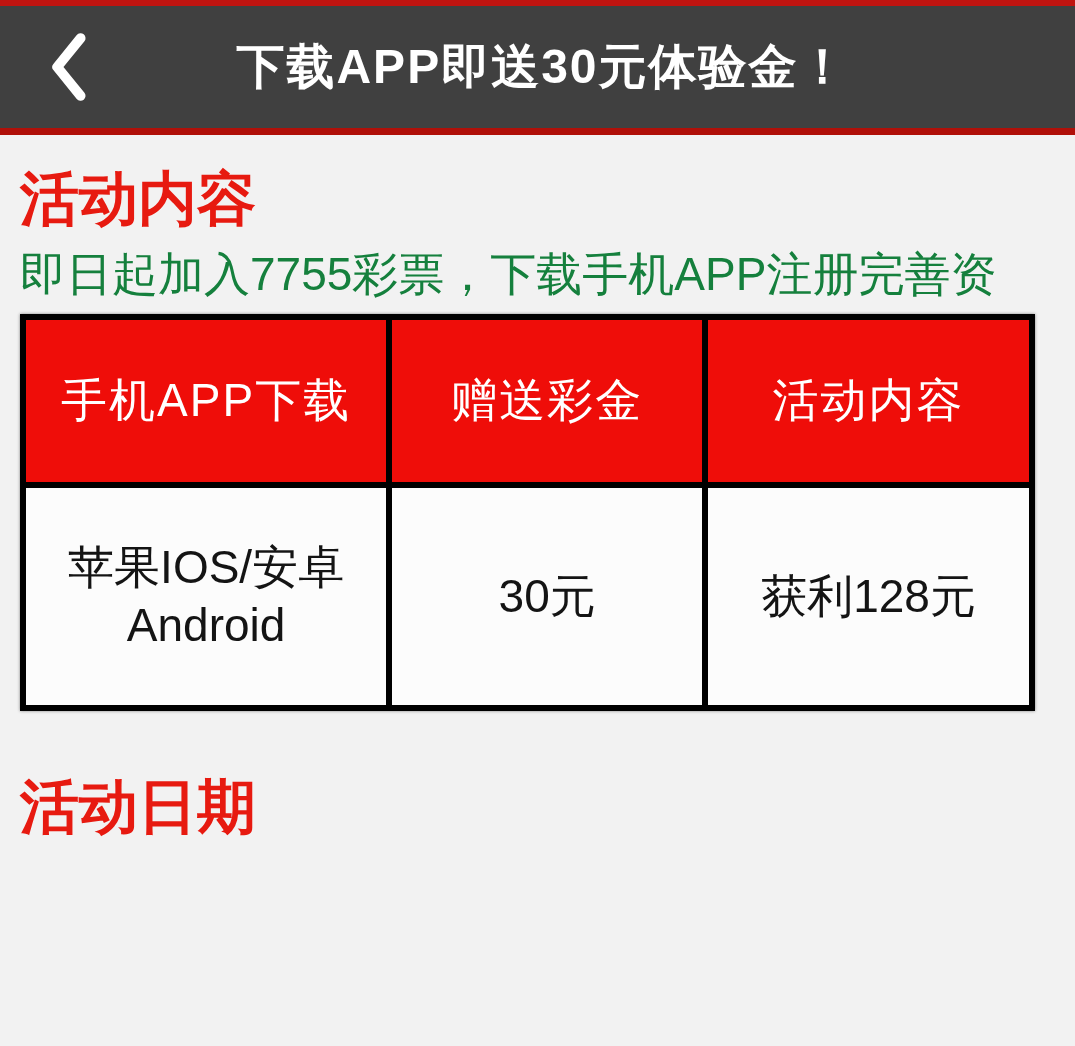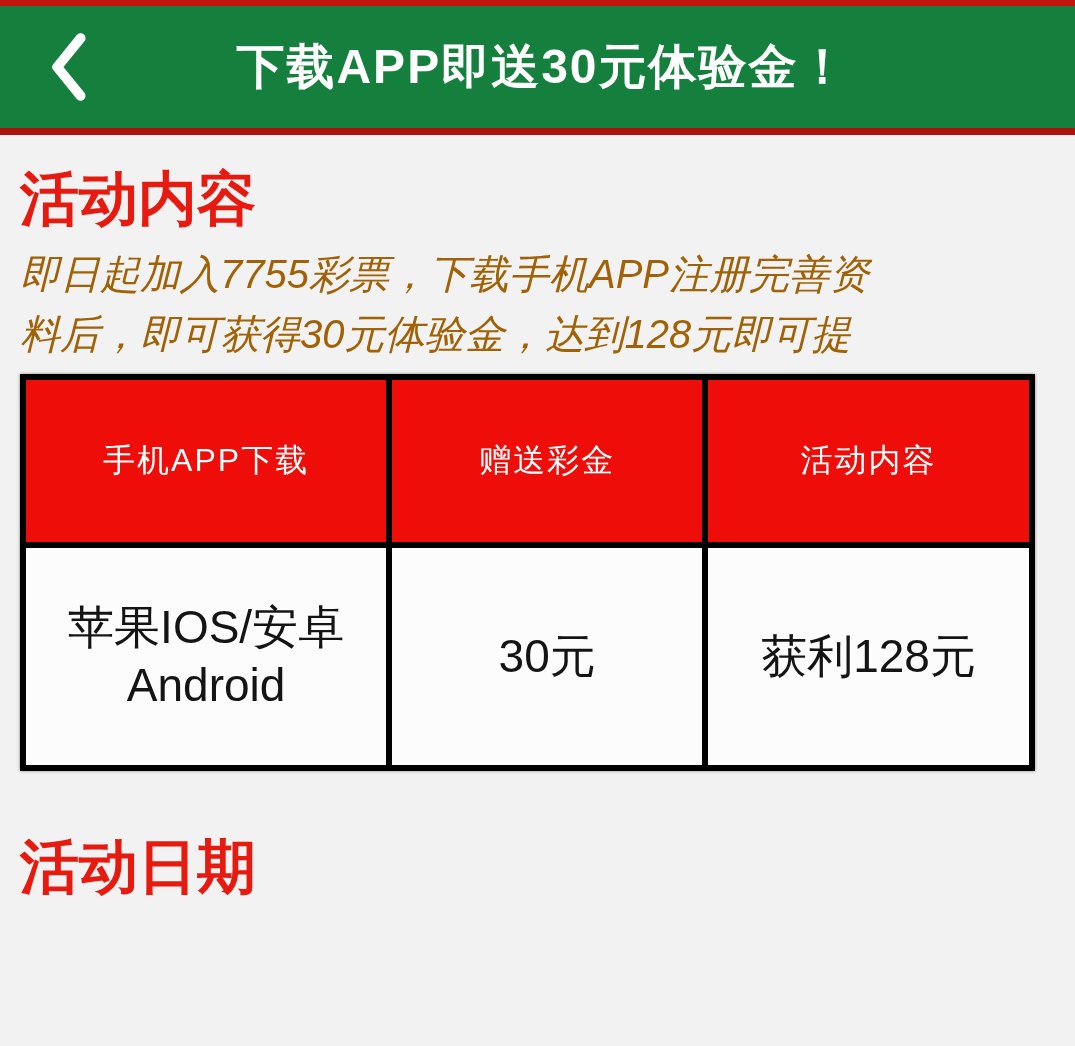--- a/index.html
+++ b/index.html
@@ -11,21 +11,21 @@
     height: 1046px;
     background: #f2f2f2;
     overflow: hidden;
   }
 
   
   .appbar {
     position: relative;
     width: 100%;
     height: 135px;
-    background: #15803d;
+    background: #404040;
     border-top: 6px solid #c01410;
     border-bottom: 7px solid #b01009;
     display: flex;
     align-items: center;
     justify-content: center;
   }
   .back-btn {
     position: absolute;
     left: 36px;
     top: 50%;
@@ -53,45 +53,44 @@
     padding: 32px 20px 0 20px;
   }
   .sec-heading {
     color: #e71a10;
     font-size: 59px;
     font-weight: bold;
     line-height: 1.1;
     margin-bottom: 12px;
   }
   .body-text {
-    color: #a16207;
-    font-size: 40px;
+    color: #15803d;
+    font-size: 46px;
     line-height: 60px;
-    font-style: italic;
   }
   .body-text .line { white-space: nowrap; }
 
   
   .promo-table {
     width: 1015px;
     margin-top: 10px;
     border-collapse: collapse;
     table-layout: fixed;
     box-shadow: 0 0 3px rgba(0,0,0,0.45);
   }
   .promo-table th,
   .promo-table td {
     border: 6px solid #000000;
     text-align: center;
     vertical-align: middle;
   }
   .promo-table th {
     background: #ef0d09;
     color: #ffffff;
-    font-size: 32px;
+    font-size: 46px;
     font-weight: normal;
     letter-spacing: 2px;
     height: 168px;
     text-align: center;
   }
   .promo-table td {
     background: #fcfcfc;
     color: #141414;
     font-size: 46px;
     height: 223px;
@@ -124,21 +123,20 @@
   </button>
   <h1 class="appbar-title">下载APP即送30元体验金！</h1>
 </header>
 
 <main class="content">
 
   <h2 class="sec-heading">活动内容</h2>
 
   <div class="body-text">
     <div class="line">即日起加入7755彩票，下载手机APP注册完善资</div>
-    <div class="line">料后，即可获得30元体验金，达到128元即可提</div>
   </div>
 
   <table class="promo-table">
     <thead>
       <tr>
         <th class="col-1">手机APP下载</th>
         <th class="col-2">赠送彩金</th>
         <th class="col-3">活动内容</th>
       </tr>
     </thead>

